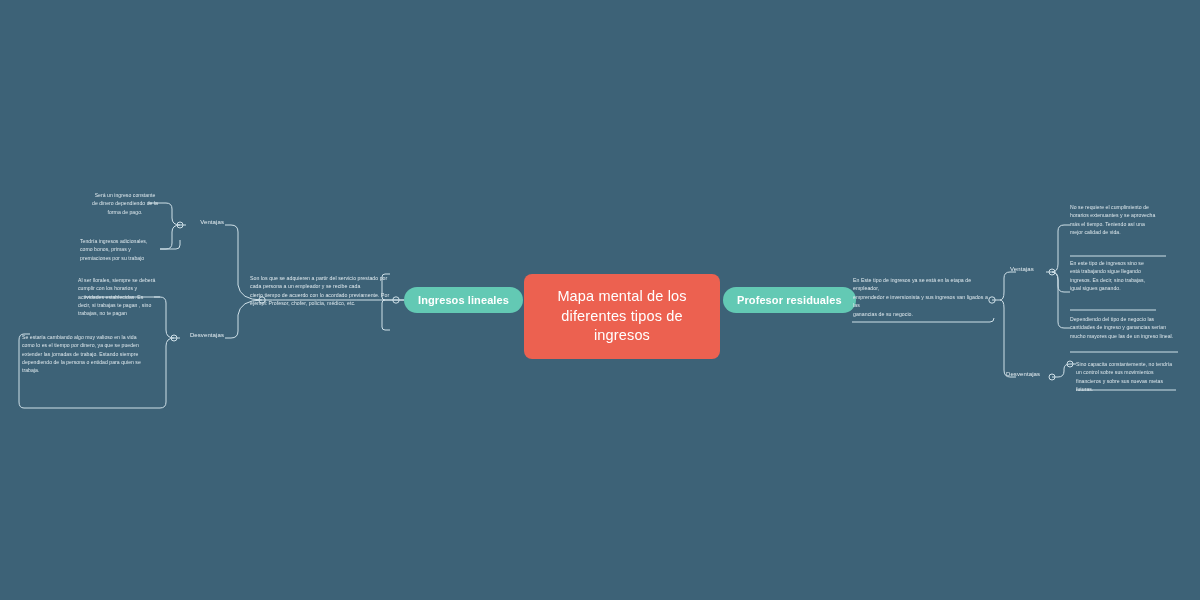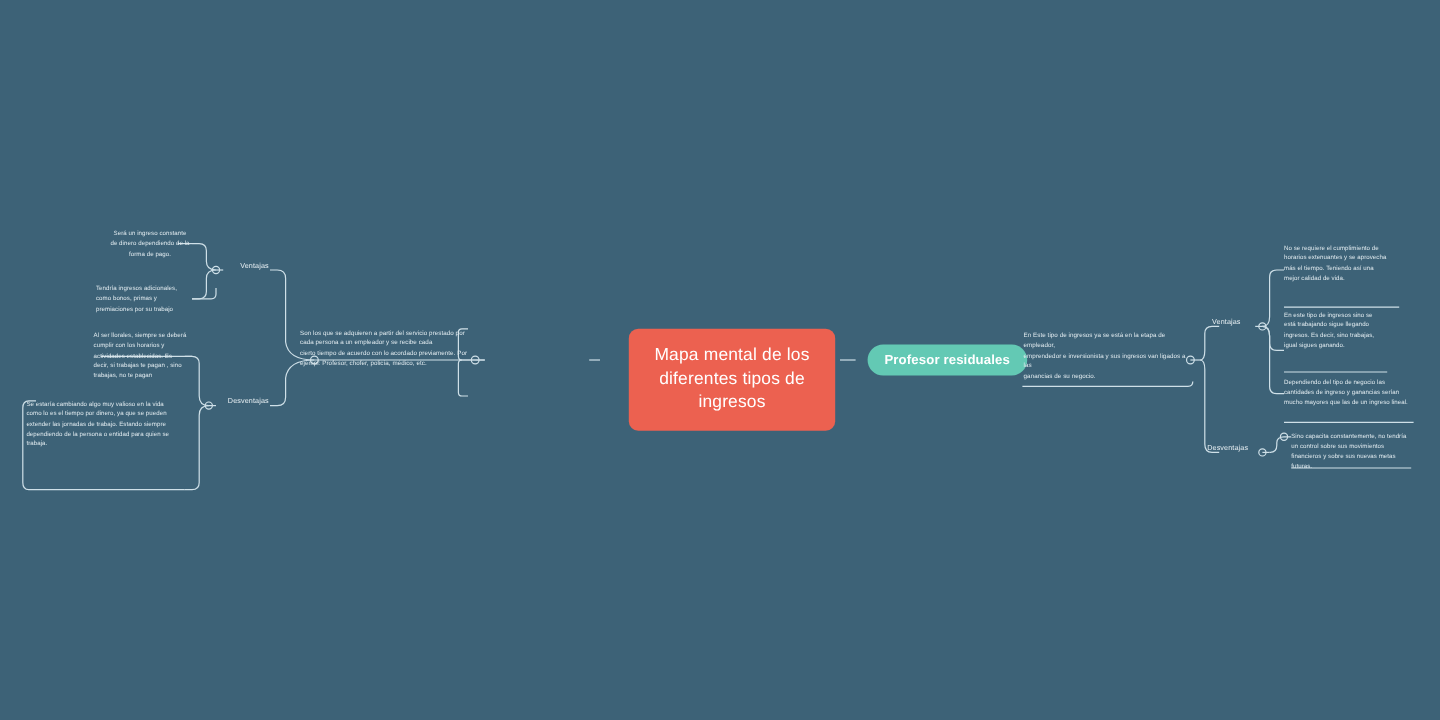--- a/index.html
+++ b/index.html
@@ -135,24 +135,27 @@
       <circle cx="180" cy="225" r="3.0"></circle>
       <circle cx="174" cy="338" r="3.0"></circle>
       <circle cx="840" cy="300" r="3.2"></circle>
       <circle cx="992" cy="300" r="3.2"></circle>
       <circle cx="1052" cy="272" r="3.0"></circle>
       <circle cx="1052" cy="377" r="3.0"></circle>
       <circle cx="1070" cy="364" r="3.0"></circle>
     </g>
   </svg>
 
-  <div class="node root" style="left:524px; top:274px; width:172px;">
+  <div class="node root" style="left:524px; top:274px; width:196px;">
     <span>Mapa mental de los diferentes tipos de ingresos</span>
   </div>
 
+  <div class="node branch" style="left:404px; top:287px;">
+    <span>Ingresos lineales</span>
+  </div>
 
   <div class="node txt mid ta-left" style="left:250px; top:274px; width:140px; white-space:pre-line;">Son los que se adquieren a partir del servicio prestado por cada persona a un empleador y se recibe cada
 cierto tiempo de acuerdo con lo acordado previamente. Por ejempl: Profesor, chofer, policía, médico, etc.</div>
 
   <div class="node cat ta-right" style="left:188px; top:219px; width:36px;">Ventajas</div>
 
   <div class="node cat ta-right" style="left:178px; top:332px; width:46px;">Desventajas</div>
 
   <div class="node txt ta-center" style="left:92px; top:191px; width:66px;">Será un ingreso constante de dinero dependiendo de la forma de pago.</div>
 

